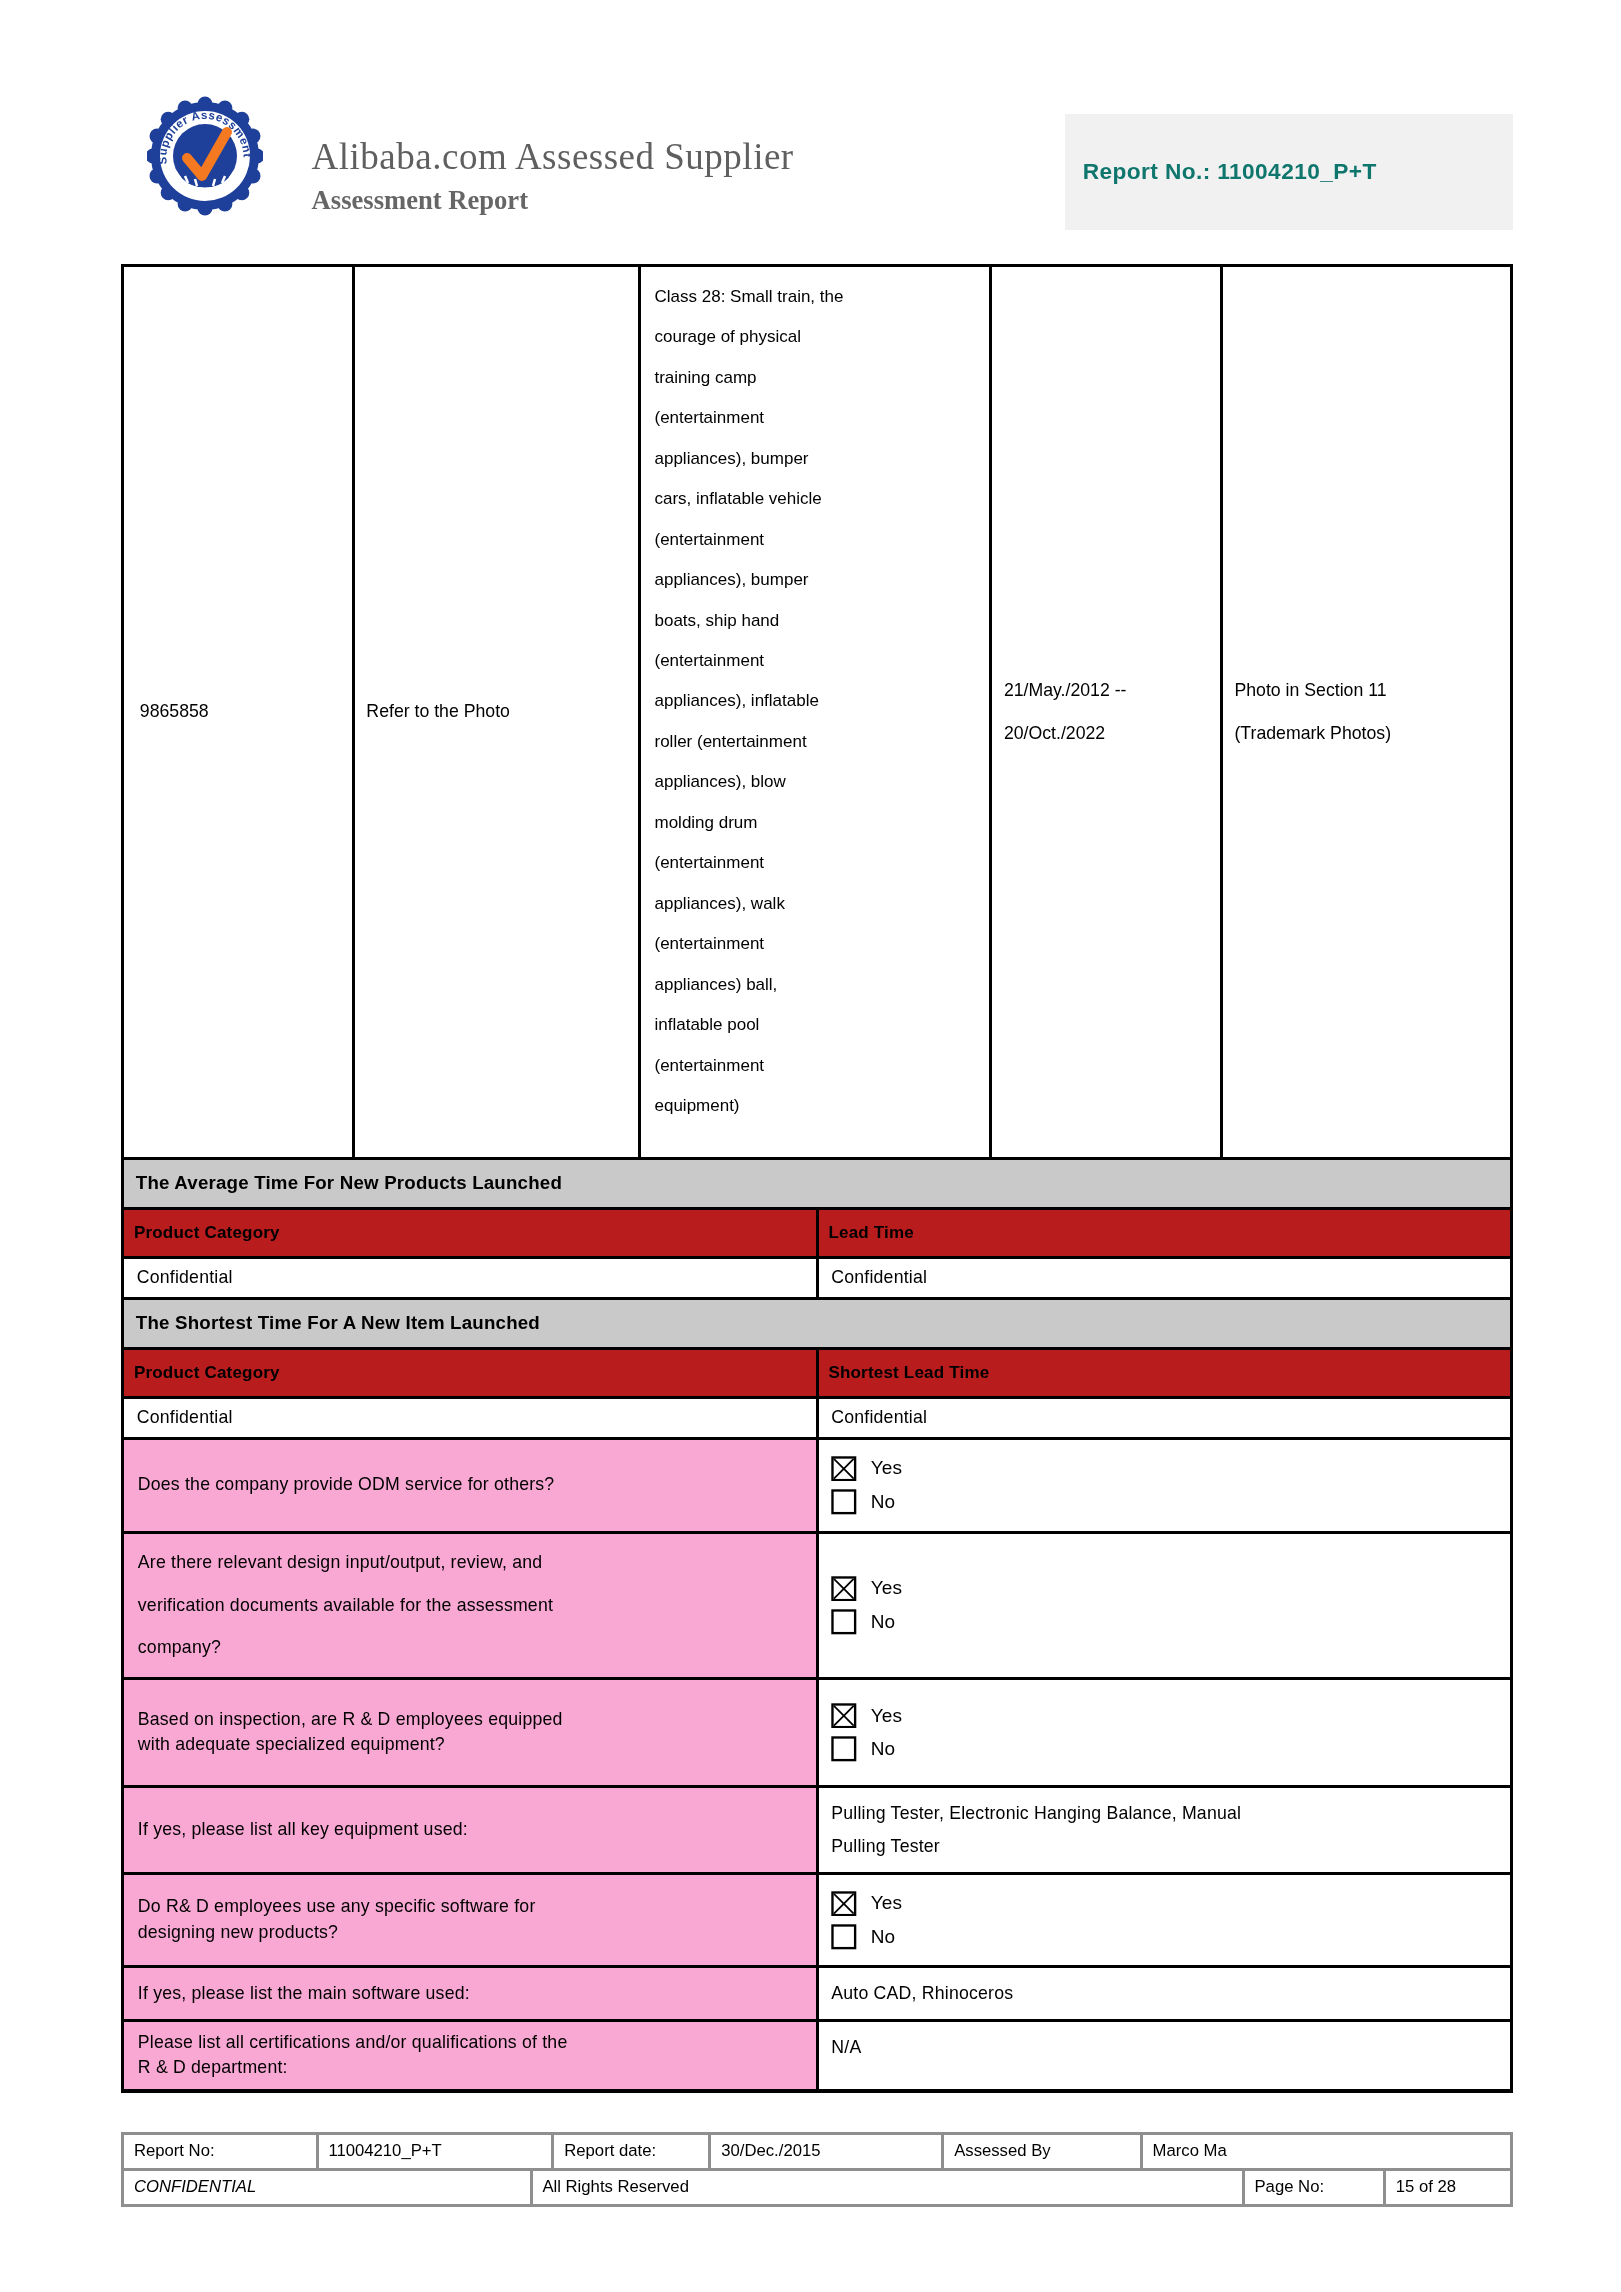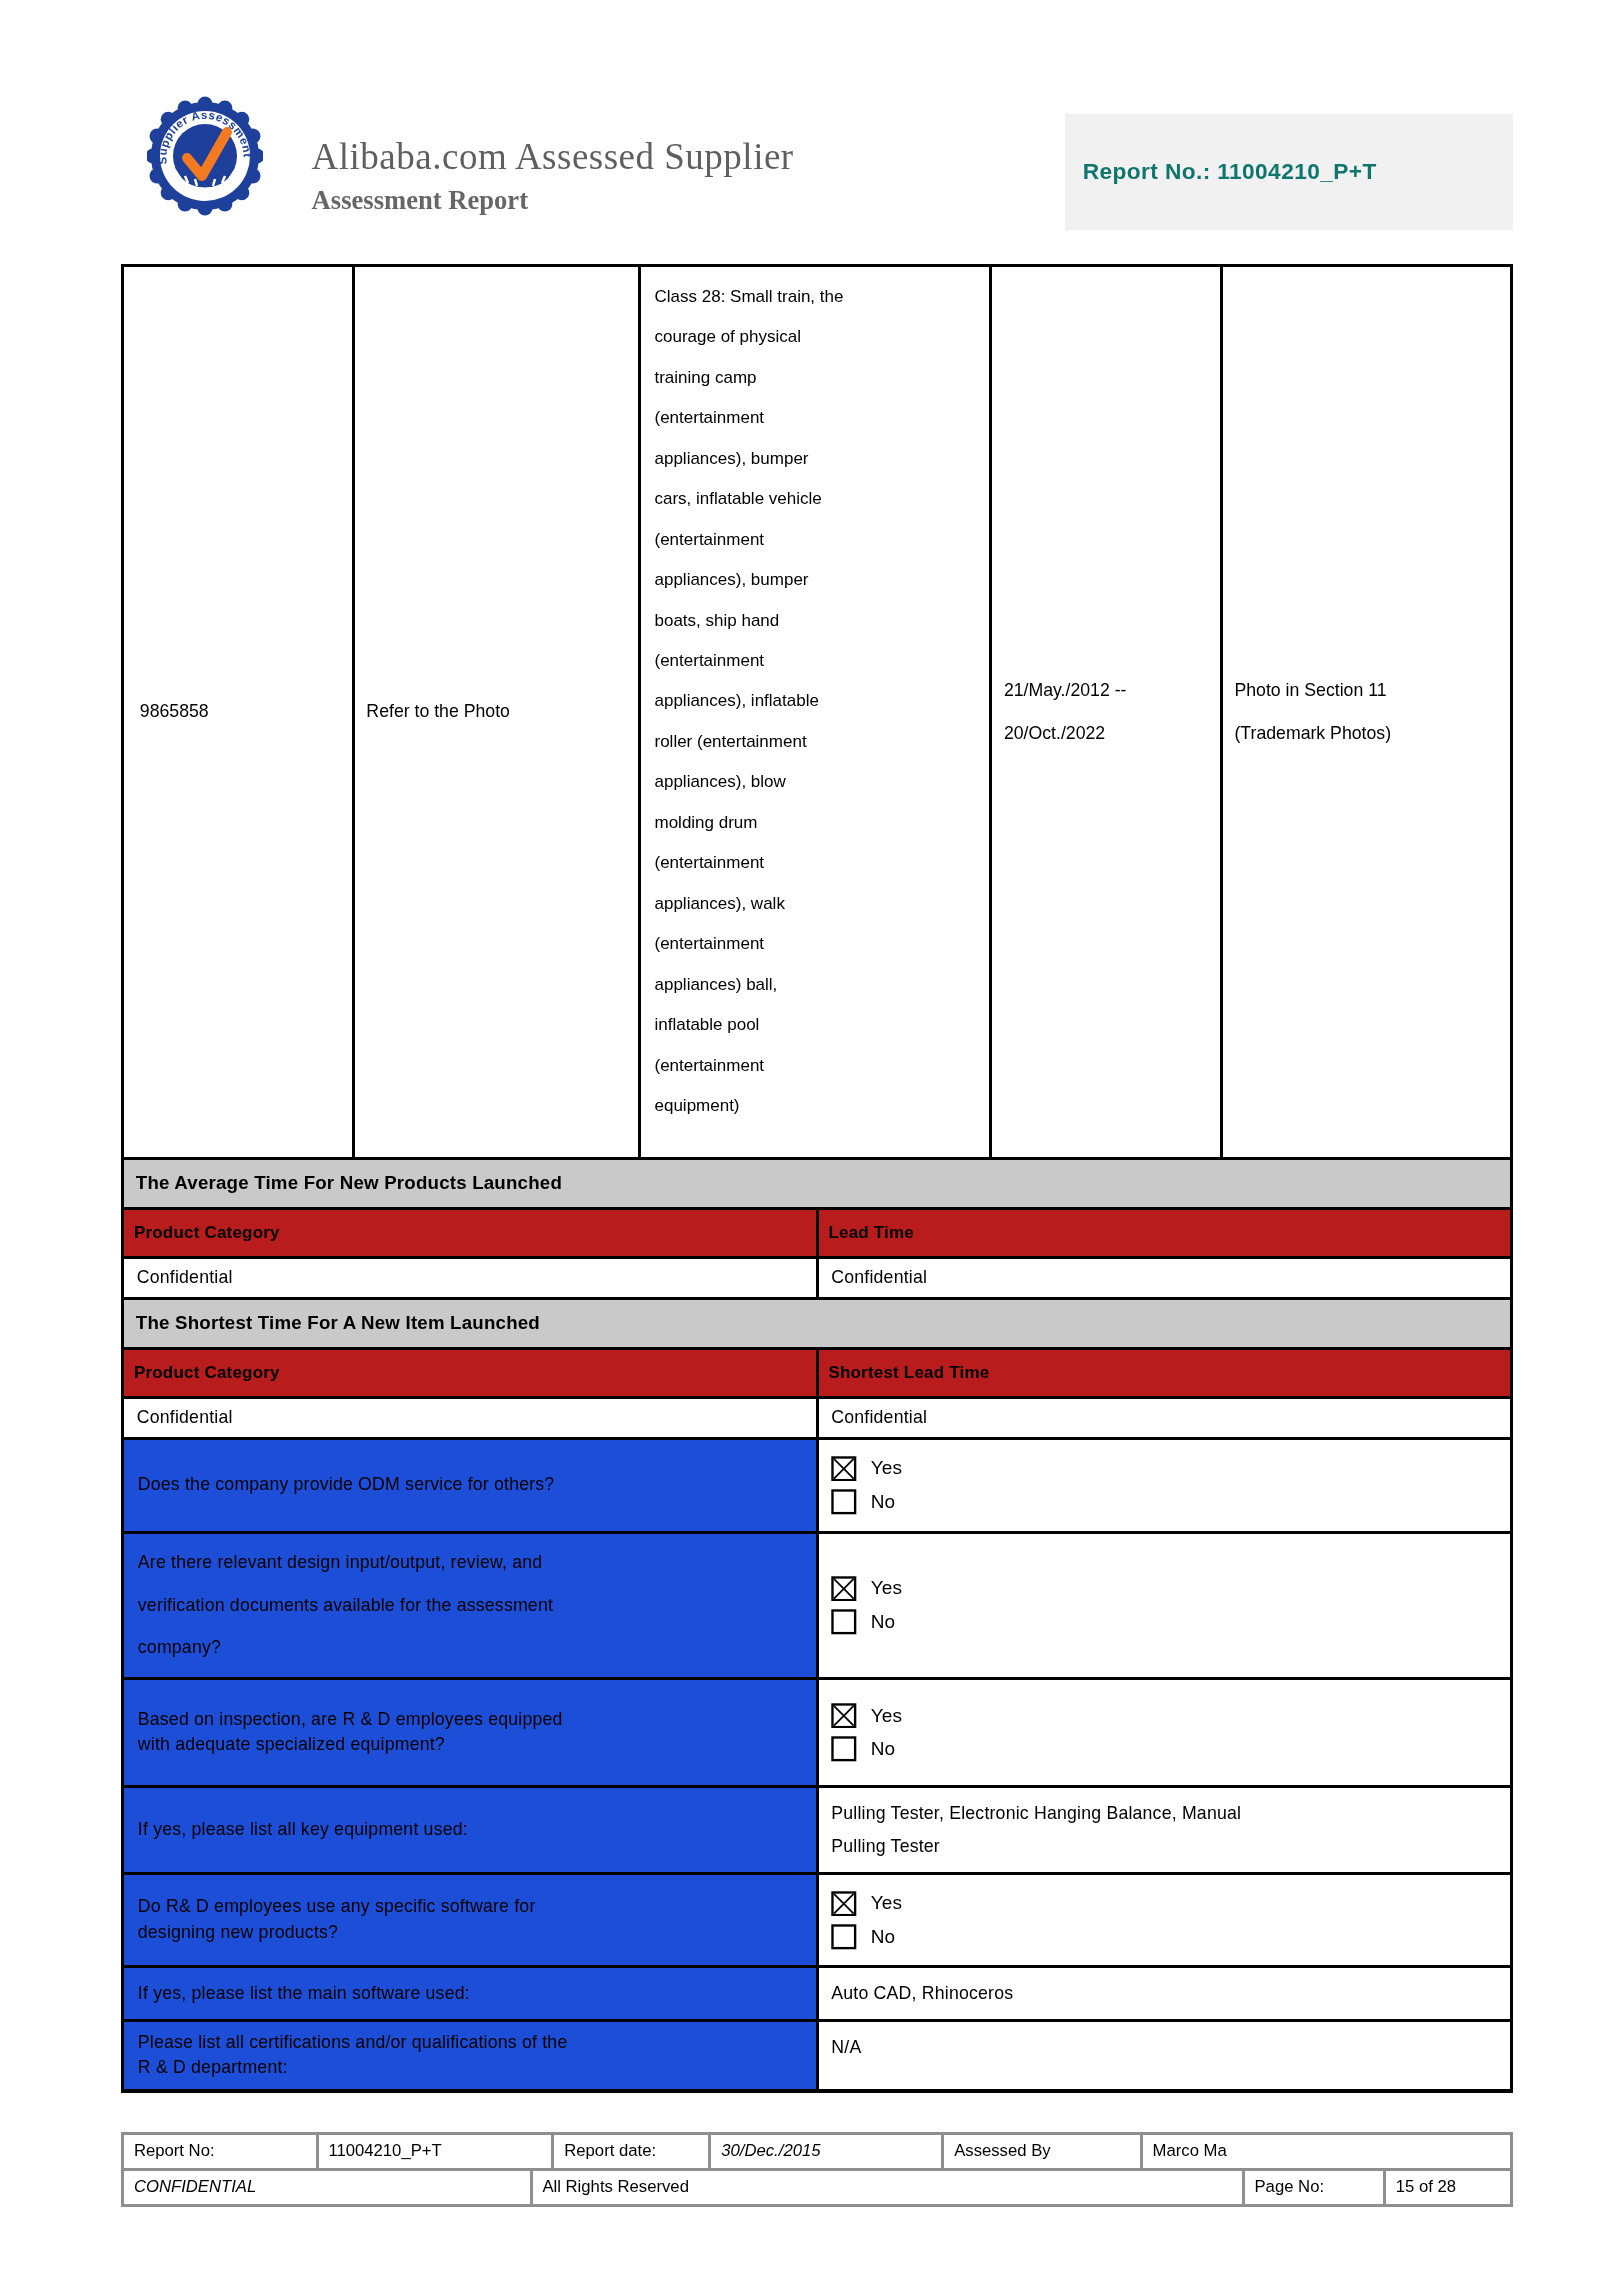--- a/index.html
+++ b/index.html
@@ -59,21 +59,21 @@
     background: #c9c9c9; font-weight: bold; font-size: 18.7px;
     padding: 12.8px 11.8px; letter-spacing: 0.2px;
   }
   .subhead td {
     background: #b91c1c; font-weight: bold; font-size: 17px;
     text-align: left; padding: 12.8px 9.9px;
   }
   .subhead td + td, .val-row td + td, .qa-row td + td { border-left: 3px solid #000; }
   .val-row td { background: #fff; padding: 7.9px 12.8px; height: 41px; }
   .q {
-    background: #1d4ed8; padding: 7.9px 13.8px; vertical-align: middle;
+    background: #f9a8d4; padding: 7.9px 13.8px; vertical-align: middle;
     line-height: 1.45; white-space: pre-line;
   }
   .q.lh-wide { line-height: 2.4; }
   .ans { background: #fff; vertical-align: middle; padding: 7.9px 11.8px 7.9px 12.8px; }
   .ans.top { vertical-align: top; line-height: 1.9; white-space: pre-line; padding-top: 8.9px; }
   .opt { display: flex; align-items: center; gap: 13.8px; margin: 7.9px 0; }
   .opt-label { font-size: 19px; text-align: right; }
   .cb { width: 25.6px; height: 25.6px; display: inline-block; flex: 0 0 auto; }
   .cb svg { display: block; }
   .r-odm { height: 85px; }
@@ -90,21 +90,21 @@
     font-size: 16.7px;
   }
   .f-row { display: flex; gap: 22px; }
   .f-row + .f-row { border-top: 3px solid #8f8f8f; }
   .f-cell {
     padding: 4.9px 9.9px; height: 33px; display: flex; align-items: center;
     border-left: 3px solid #8f8f8f; overflow: hidden; white-space: nowrap;
   }
   .f-cell:first-child { border-left: none; }
   .fc-1 { width: 12.23%; } .fc-2 { width: 15.43%; } .fc-3 { width: 9.74%; }
-  .fc-4 { width: 15.22%; font-style: italic; } .fc-5 { width: 12.73%; } .fc-6 { flex: 1; }
+  .fc-4 { width: 15.22%; } .fc-5 { width: 12.73%; } .fc-6 { flex: 1; }
   .fc-7 { width: 27.67%; font-style: italic; } .fc-8 { width: 49.79%; }
   .fc-9 { width: 8.61%; } .fc-10 { flex: 1; }
 </style>
 </head>
 <body>
 
 <div class="page">
 
   <div class="page-header">
     <div class="logo-badge">

